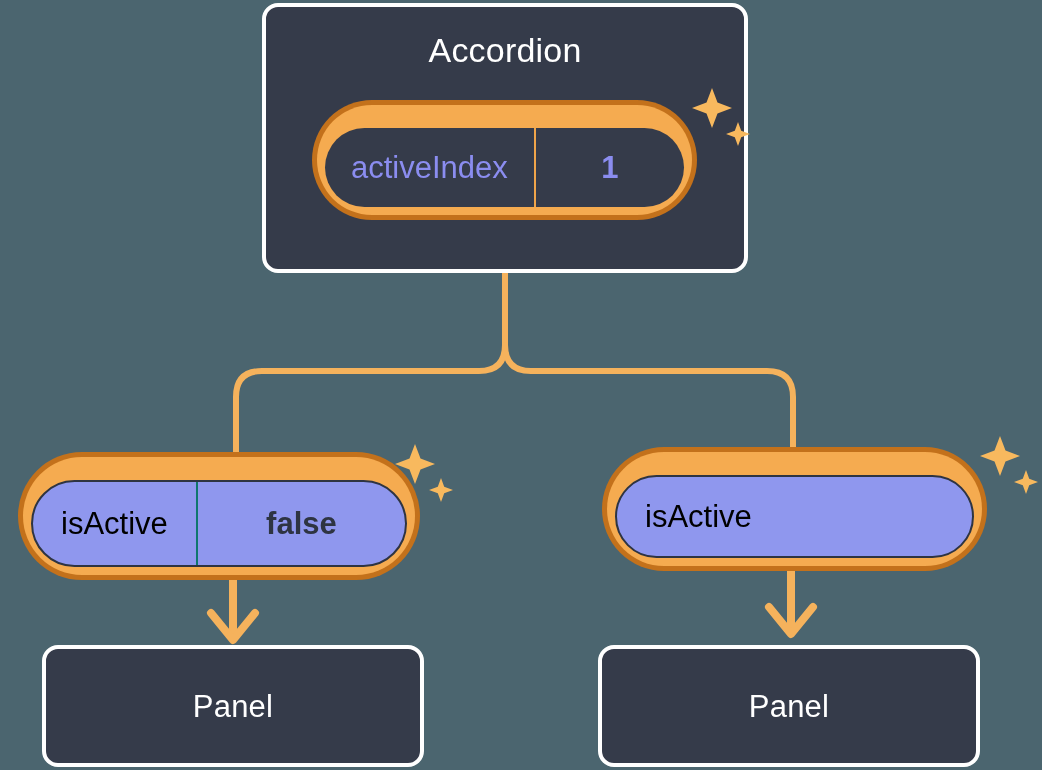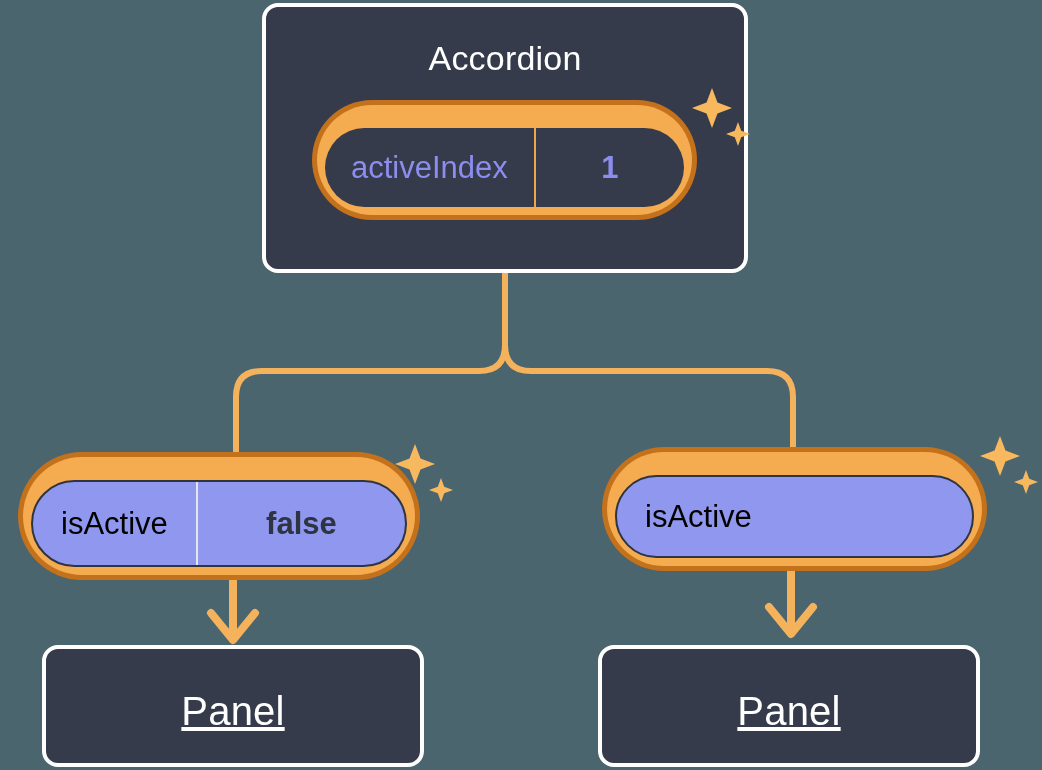--- a/index.html
+++ b/index.html
@@ -47,30 +47,30 @@
     letter-spacing: 0.2px;
     white-space: nowrap;
   }
 
   #accordion-box {
     left: 262px;
     top: 3px;
     width: 486px;
     height: 270px;
   }
-  #accordion-box .node-title { top: 32px; }
+  #accordion-box .node-title { top: 24px; }
 
   .panel-box {
     top: 645px;
     width: 382px;
     height: 122px;
   }
   #panel-left  { left: 42px; }
   #panel-right { left: 598px; }
-  .panel-box .node-title { top: 40px; font-size: 40px; text-decoration: underline; }
+  .panel-box .node-title { top: 40px; font-size: 31px; }
 
   
   .pill-wrap {
     position: absolute;
   }
   .pill-outer {
     position: absolute;
     left: 0;
     top: 0;
     right: 0;
@@ -133,21 +133,21 @@
     flex: 0 0 auto;
     color: #000000;
     font-size: 31px;
     padding: 0 28px;
   }
   .pill-purple .pill-val {
     flex: 1 1 auto;
     color: #2e3442;
     font-size: 31px;
     font-weight: bold;
-    border-left: 2px solid #e5e5e5;
+    border-left: 2px solid #0f766e;
     padding: 0 22px;
   }
 
   #pill-accordion { left: 312px; top: 100px; width: 385px; height: 120px; }
   #pill-left      { left: 18px;  top: 452px; width: 402px; height: 128px; }
   #pill-right     { left: 602px; top: 447px; width: 385px; height: 124px; }
 
   
   .sparkles {
     position: absolute;

